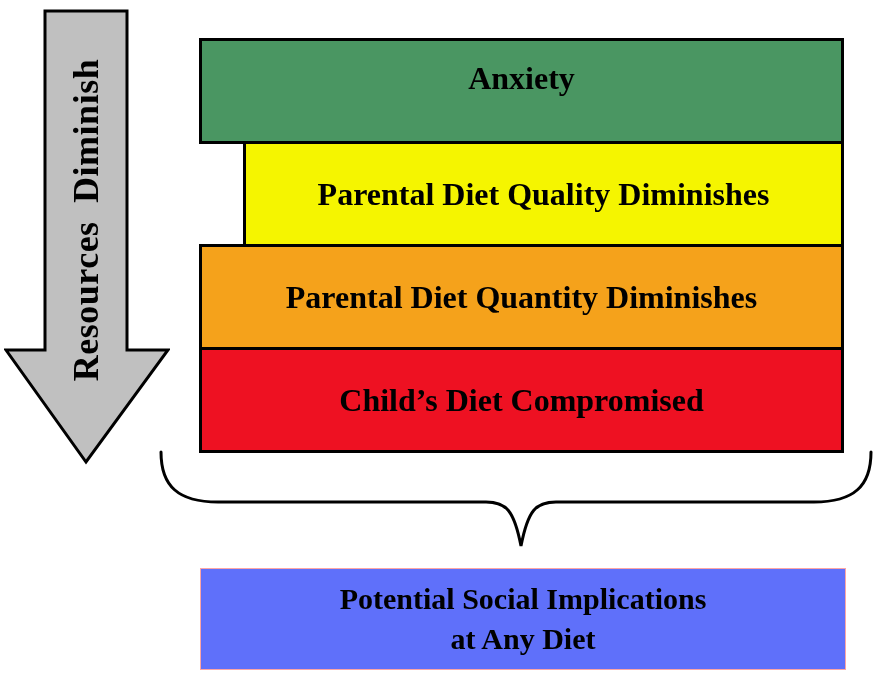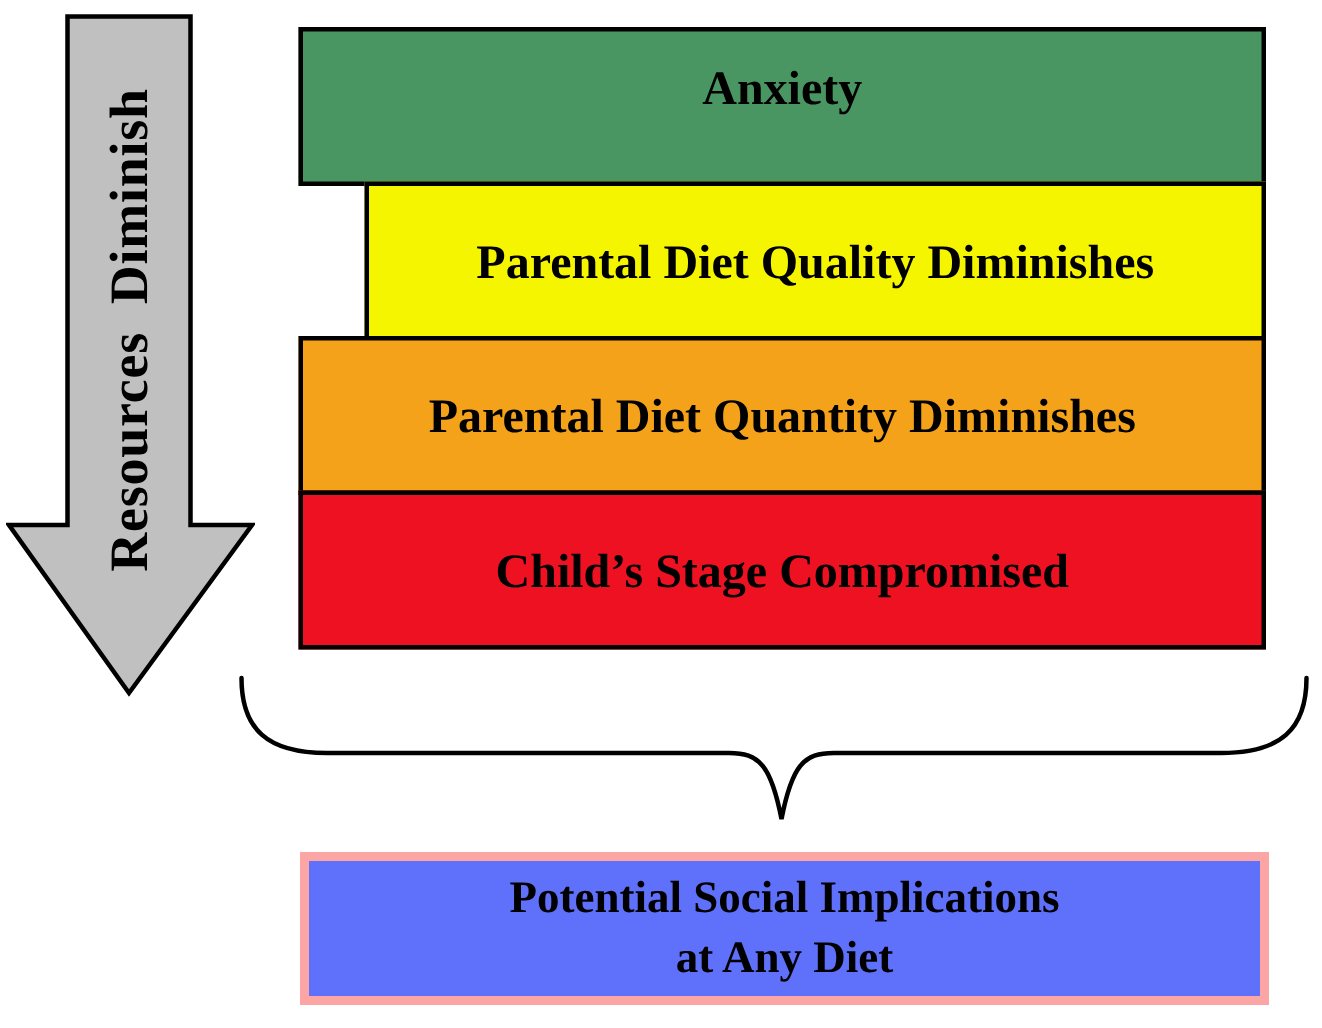--- a/index.html
+++ b/index.html
@@ -73,21 +73,21 @@
   .brace svg { display: block; width: 100%; height: 100%; }
 
   
   .outcome {
     position: absolute;
     left: 200px;
     top: 568px;
     width: 646px;
     height: 102px;
     box-sizing: border-box;
-    border: 6px solid #fca5a5;
+    border: 1px solid #fca5a5;
     display: flex;
     flex-direction: column;
     align-items: center;
     justify-content: center;
     font-size: 30px;
     line-height: 1.35;
     text-align: left;
   }
 </style>
 </head>
@@ -96,31 +96,31 @@
 <div class="canvas">
 
   <div class="arrow-wrap">
     <svg viewBox="0 0 166 458" preserveAspectRatio="none">
       <polygon points="41,3 123,3 123,342 164,342 82,454 2,342 41,342" stroke="#000000" stroke-width="3" stroke-linejoin="miter" fill="#C0C0C0"></polygon>
     </svg>
     <div class="arrow-label">Resources Diminish</div>
   </div>
 
   <div class="stages">
-    <div class="stage stage--raised" style="background-color: rgb(74, 150, 98);">
+    <div class="stage stage--raised" style="background-color: rgb(74, 150, 98); margin-top: 20px;">
       <span>Anxiety</span>
     </div>
     <div class="stage" style="background-color: rgb(245, 245, 0); margin-left: 44px;">
       <span>Parental Diet Quality Diminishes</span>
     </div>
     <div class="stage" style="background-color: rgb(245, 162, 27); font-family: Liberation Serif, serif;">
       <span>Parental Diet Quantity Diminishes</span>
     </div>
     <div class="stage" style="background-color: rgb(238, 17, 34);">
-      <span>Child’s Stage Compromised</span>
+      <span>Child’s Diet Compromised</span>
     </div>
   </div>
 
   <div class="brace">
     <svg viewBox="0 0 720 108" preserveAspectRatio="none">
       <path d="M 5 6
                C 5 40, 22 56, 62 56
                L 330 56
                C 350 56, 358 64, 365 100
                C 372 64, 380 56, 400 56

